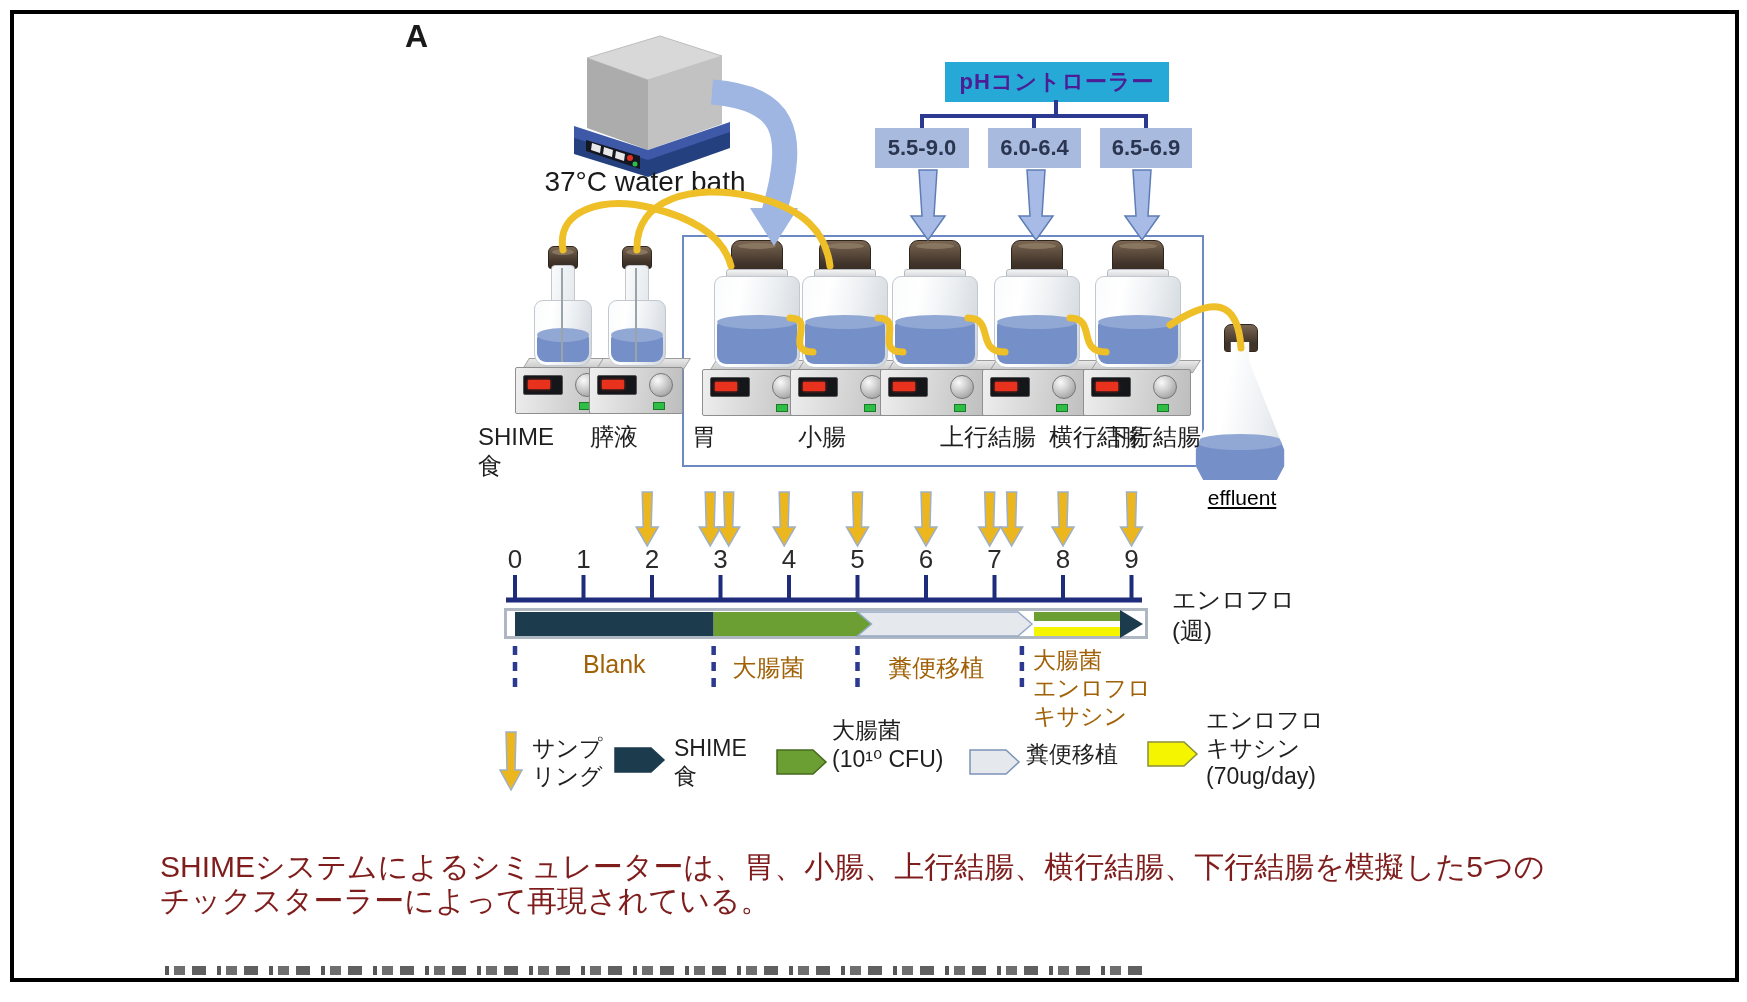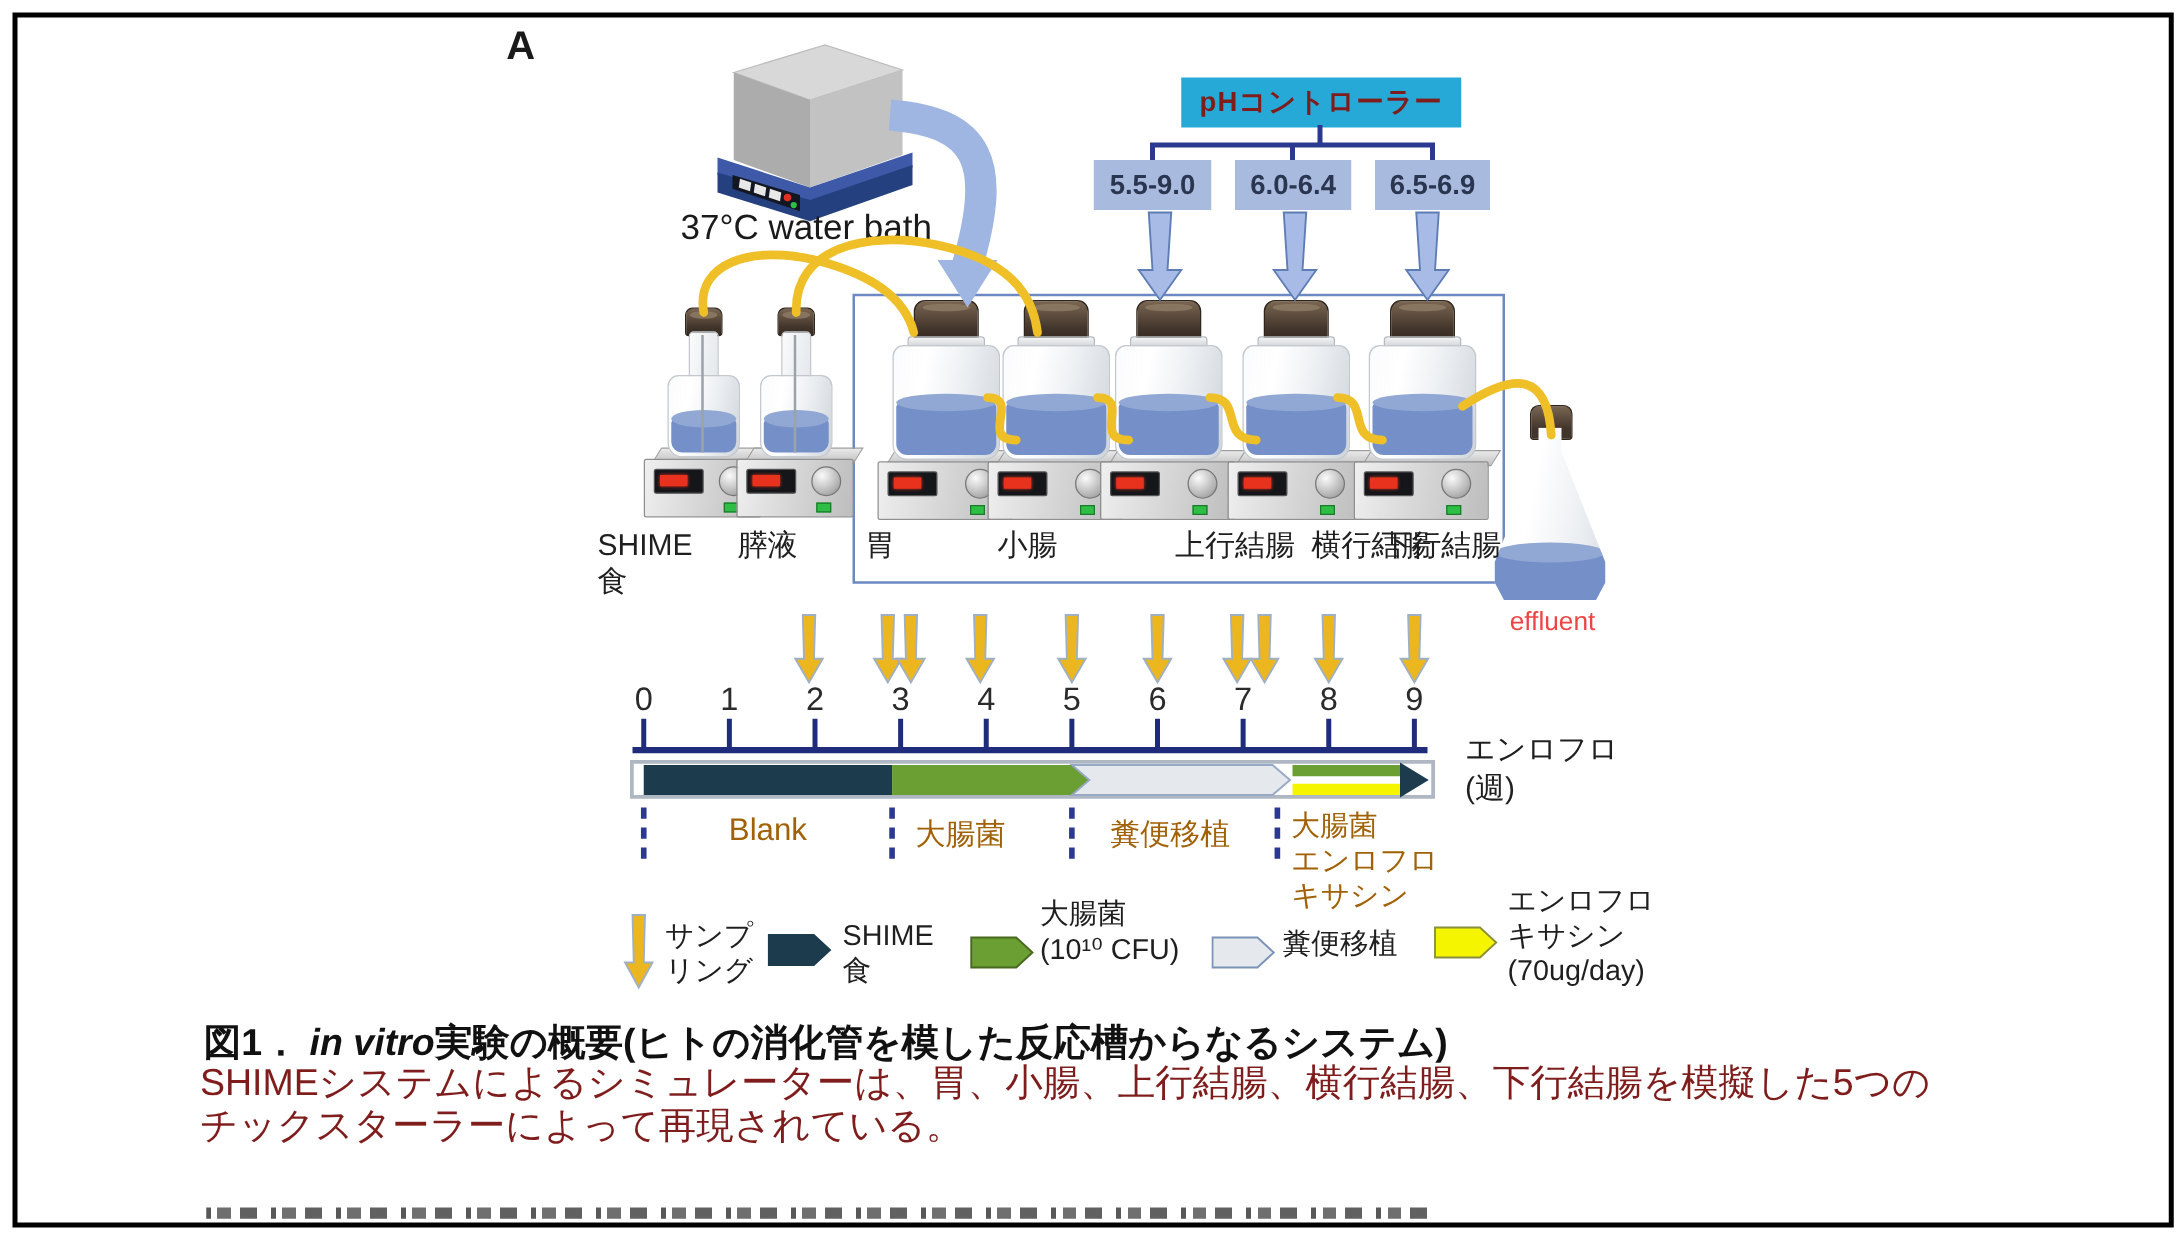--- a/index.html
+++ b/index.html
@@ -6,21 +6,21 @@
   .canvas{position:relative;width:1747px;height:1002px;background:#fff;overflow:hidden;
           font-family:"Liberation Sans","DejaVu Sans",sans-serif;color:#222;}
   .frame{position:absolute;left:10px;top:10px;width:1721px;height:964px;border:4px solid #000;z-index:10;pointer-events:none;}
   .panel-label{position:absolute;left:405px;top:18px;font-size:32px;font-weight:600;color:#1a1a1a;z-index:4;}
 
   
   .wb{position:absolute;left:552px;top:30px;width:185px;height:150px;z-index:4;}
   .wb-label{position:absolute;left:540px;top:166px;width:210px;text-align:center;font-size:28px;color:#1a1a1a;z-index:4;}
 
   
-  .ph-main{position:absolute;left:945px;top:62px;width:224px;height:40px;background:#26A9D6;color:#7f1d1d;
+  .ph-main{position:absolute;left:945px;top:62px;width:224px;height:40px;background:#26A9D6;color:#4c1d95;
            display:flex;align-items:center;justify-content:center;font-size:22px;font-weight:bold;letter-spacing:1px;z-index:5;}
   .ph-box{position:absolute;top:128px;height:40px;background:#A9BADF;color:#2A3550;display:flex;align-items:center;
           justify-content:center;font-size:22px;font-weight:600;z-index:5;}
 
   
   .reactor-rect{position:absolute;left:682px;top:235px;width:518px;height:228px;border:2px solid #6C89C4;z-index:1;}
 
   
   .bottle{position:absolute;z-index:3;}
   .bottle>div{position:absolute;}
@@ -61,21 +61,21 @@
   .reactor-label{position:absolute;top:422px;font-size:24px;line-height:29px;color:#1f1f1f;white-space:pre-line;z-index:4;}
 
   
   .flask-body{position:absolute;left:1194px;top:342px;width:92px;height:138px;z-index:3;
               background:linear-gradient(100deg,#FBFCFD 0%,#FFFFFF 35%,#EDF0F3 70%,#D8DDE2 100%);
               clip-path:polygon(40% 0,60% 0,60% 14%,98% 78%,98% 90%,90% 100%,10% 100%,2% 90%,2% 78%,40% 14%);}
   .flask-liquid{position:absolute;left:0;right:0;bottom:0;height:38px;background:#7590C8;}
   .flask-liquid::before{content:"";position:absolute;left:2%;top:-8px;width:96%;height:16px;border-radius:50%;background:#91A7D4;}
   .flask-cork{position:absolute;left:1224px;top:324px;width:32px;height:26px;z-index:3;
               background:linear-gradient(180deg,#7A6652,#41342A 70%);border:1px solid #2E251C;border-radius:7px 7px 3px 3px;}
-  .flask-label{position:absolute;left:1198px;top:486px;width:88px;text-align:center;font-size:21px;color:#ef4444;z-index:4;}
+  .flask-label{position:absolute;left:1198px;top:486px;width:88px;text-align:center;font-size:21px;color:#000000;z-index:4;text-decoration:underline;}
 
   #overlay{position:absolute;left:0;top:0;width:1747px;height:1002px;z-index:6;pointer-events:none;}
 
   
   .tick-num{position:absolute;top:544px;width:30px;text-align:center;font-size:26px;font-weight:500;color:#2b2b2b;z-index:4;}
   .phase-label{position:absolute;font-size:24px;color:#a16207;text-align:center;z-index:4;white-space:pre-line;line-height:28px;}
   .unit-label{position:absolute;left:1172px;top:584px;font-size:24px;line-height:31px;color:#1f1f1f;z-index:4;}
 
   
   .legend-item-icon{position:absolute;z-index:4;}
@@ -337,22 +337,19 @@
         </svg></div>
       <div class="legend-item-text" style="position: absolute; left: 1026px; top: 740px; line-height: 28px;">糞便移植</div>
       <div class="legend-item-icon" style="left: 1147px; top: 740px;"><svg width="52" height="28" viewBox="0 0 52 28">
           <polygon points="1,2 37,2 50,14 37,26 1,26" fill="#F5F500" stroke="#8A8F3C" stroke-width="1.5"></polygon>
         </svg></div>
       <div class="legend-item-text" style="position: absolute; left: 1206px; top: 706px; line-height: 28px;">エンロフロ
 キサシン
 (70ug/day)</div>
     </div>
 
-  <div class="cap-title">
-    <span class="pref">図1．</span><span class="it">in vitro</span><span>実験の概要(ヒトの消化管を模した反応槽からなるシステム)</span>
-  </div>
   <div class="cap-body" id="cap-body">
       <div>SHIMEシステムによるシミュレーターは、胃、小腸、上行結腸、横行結腸、下行結腸を模擬した5つの</div>
       <div>チックスターラーによって再現されている。</div>
     </div>
 
   <div class="clipped-strip"></div>
 </div>
 
 </body></html>

